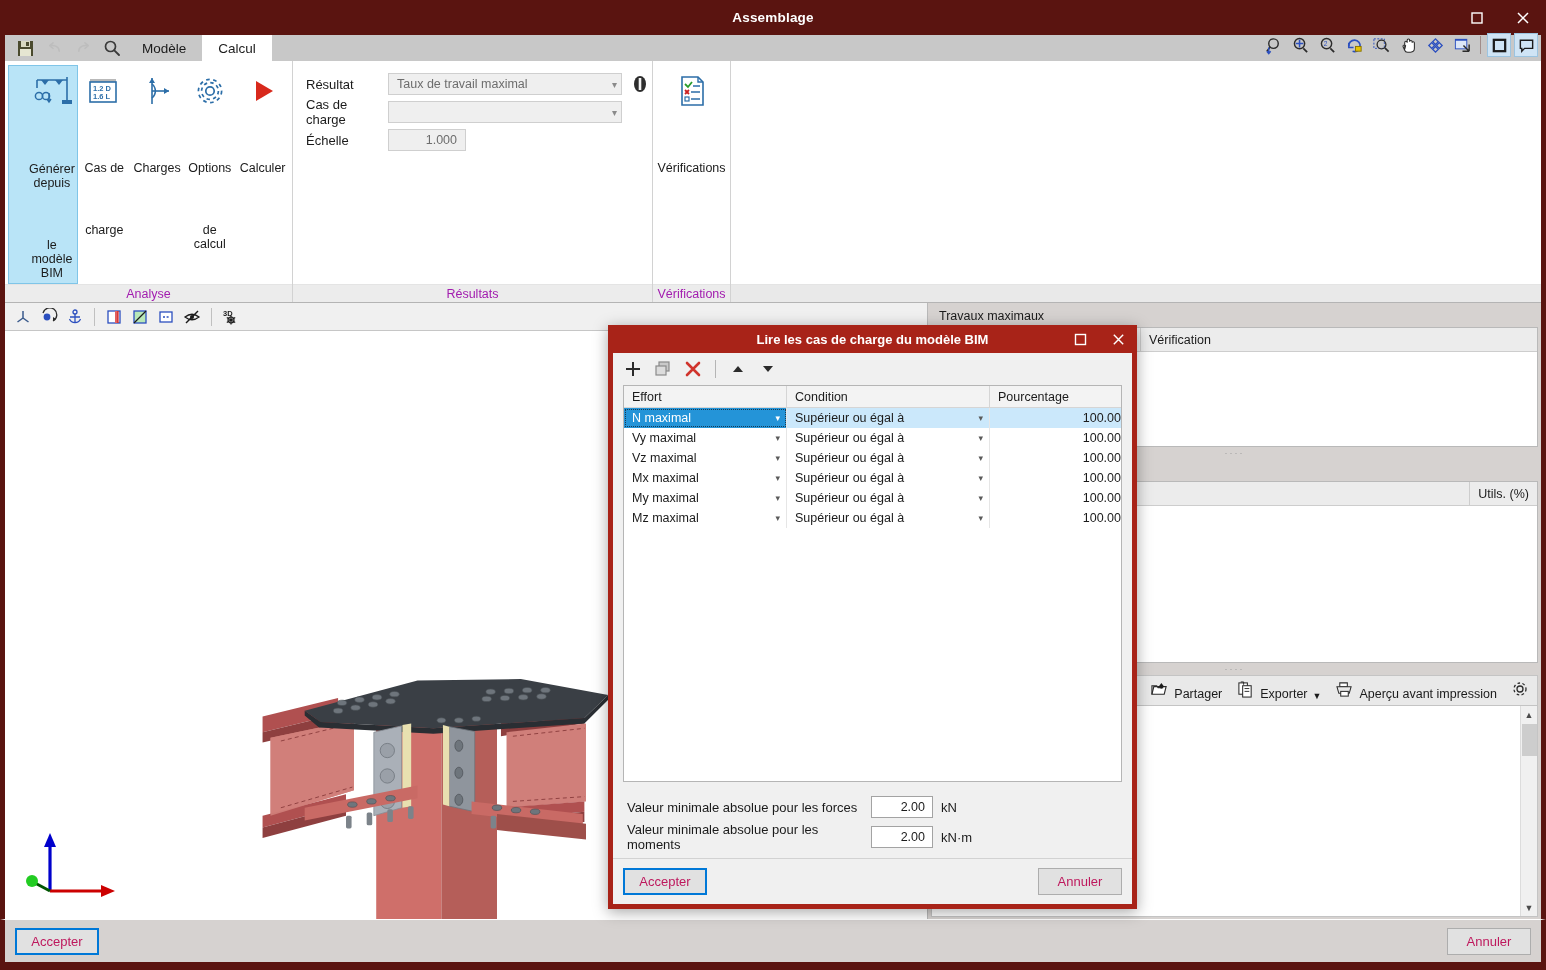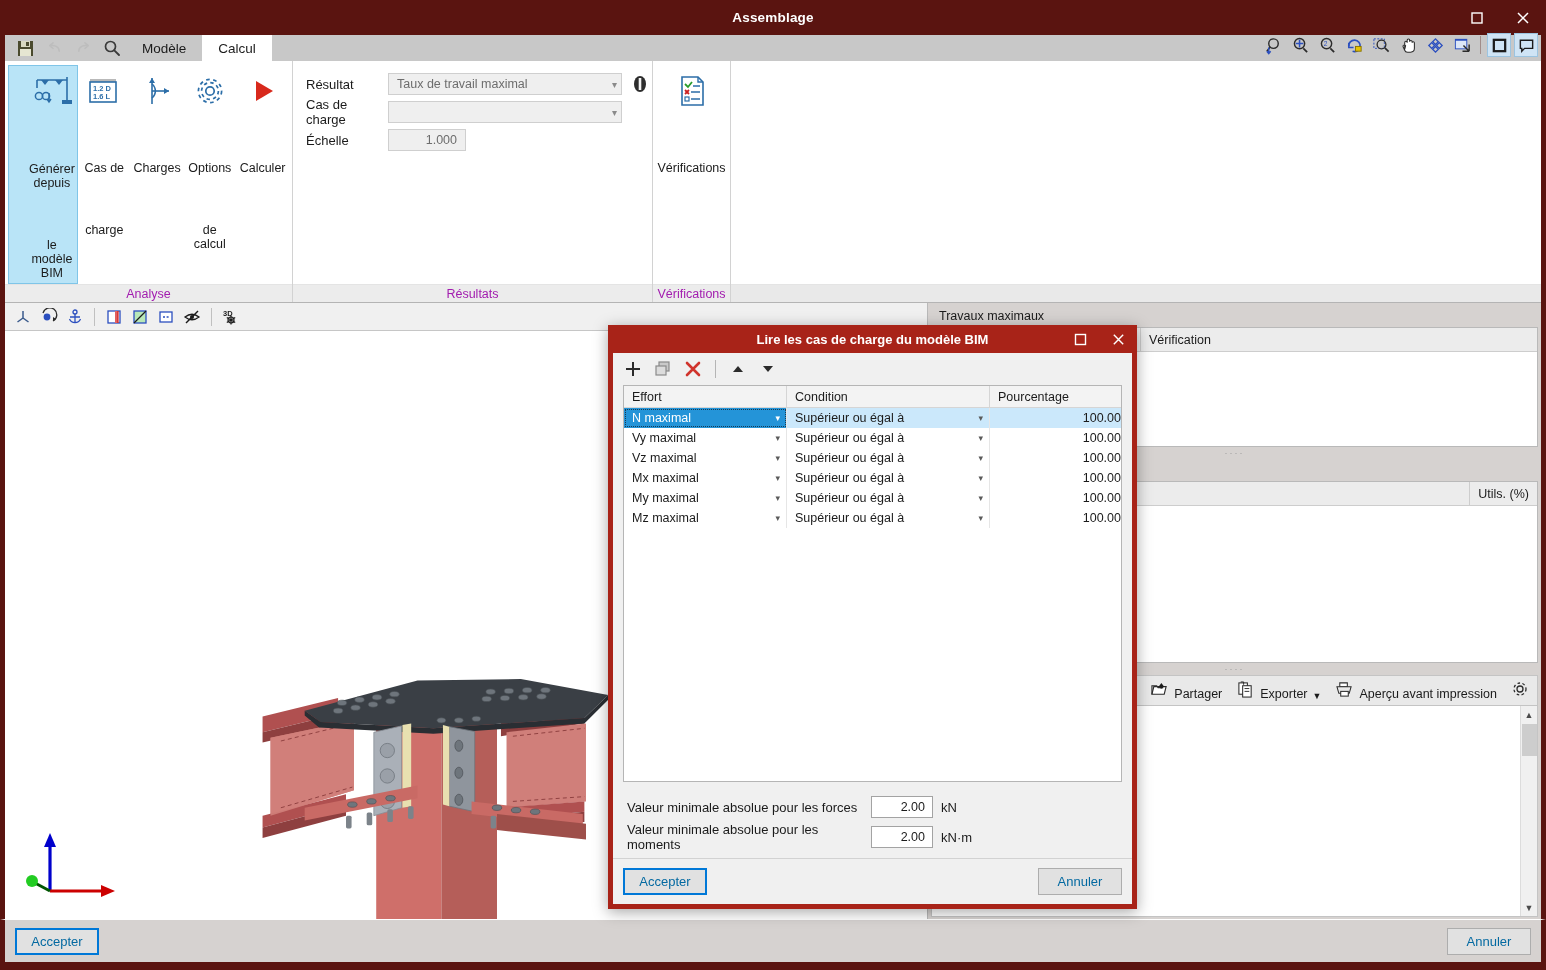--- a/index.html
+++ b/index.html
@@ -189,21 +189,21 @@
     border-left: 5px solid #5a1410;
     border-right: 5px solid #5a1410;
     border-top: 1px solid #ffffff;
     display: flex; align-items: center; justify-content: space-between;
     padding: 0 10px;
   }
   .btn {
     height: 27px; min-width: 84px;
     background: #e1e1e1; border: 1px solid #adadad;
     display: flex; align-items: center; justify-content: center;
-    font-size: 13px; color: #0369a1;
+    font-size: 13px; color: #be185d;
   }
   .btn.primary { background: #e1e1e1; border: 2px solid #0078d7; }
   .footer-edge { flex: 0 0 8px; background:#5a1410; }
   
   .modal {
     position: absolute; left: 608px; top: 325px;
     width: 529px; height: 584px;
     background: #f0f0f0;
     border: 5px solid #a82318;
     display: flex; flex-direction: column;

